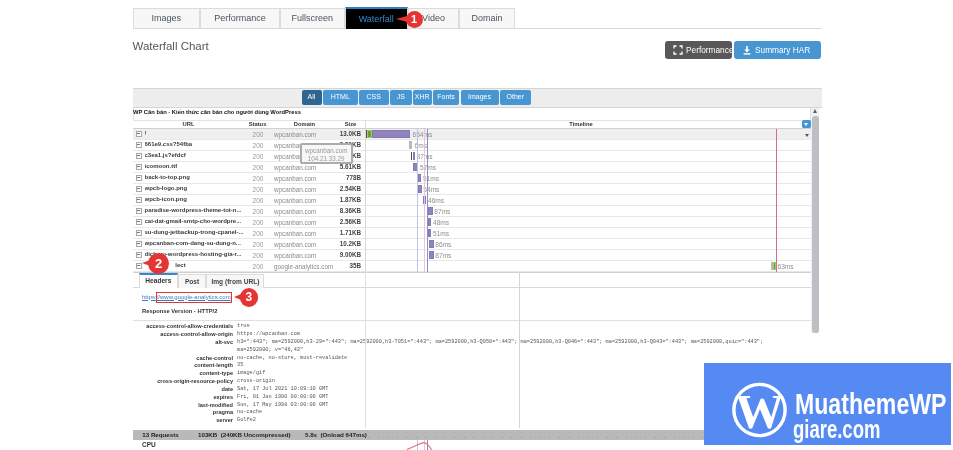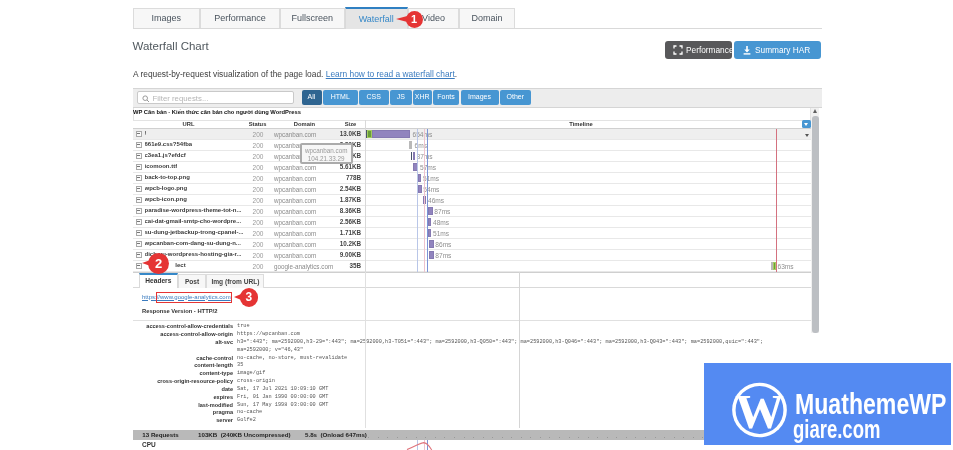--- a/index.html
+++ b/index.html
@@ -5,21 +5,21 @@
   body{width:953px;height:450px;background:#fff;font-family:"Liberation Sans",sans-serif;overflow:hidden;}
   #page{position:relative;width:953px;height:450px;overflow:hidden;}
   .ab{position:absolute;}
 </style></head><body>
 <div id="page">
 
 <div class="ab" style="left:132.5px;top:28px;width:689.5px;height:1px;background:#d9d9d9;"></div>
 <div class="ab" style="left:132.5px;top:8px;width:67.5px;height:20px;background:#f7f7f7;border:1px solid #dcdcdc;border-bottom:none;box-sizing:border-box;color:#4a545e;font-size:9px;text-align:center;line-height:19px;">Images</div>
 <div class="ab" style="left:200px;top:8px;width:80px;height:20px;background:#f7f7f7;border:1px solid #dcdcdc;border-bottom:none;box-sizing:border-box;color:#4a545e;font-size:9px;text-align:center;line-height:19px;">Performance</div>
 <div class="ab" style="left:280px;top:8px;width:64.5px;height:20px;background:#f7f7f7;border:1px solid #dcdcdc;border-bottom:none;box-sizing:border-box;color:#4a545e;font-size:9px;text-align:center;line-height:19px;">Fullscreen</div>
-<div class="ab" style="left:344.5px;top:6.5px;width:63.5px;height:22.5px;background:#e5e5e5;border:1px solid #d9d9d9;border-bottom:none;border-top:2.5px solid #2f80c2;box-sizing:border-box;color:#3688c8;font-size:9px;text-align:center;line-height:20px;">Waterfall</div>
+<div class="ab" style="left:344.5px;top:6.5px;width:63.5px;height:22.5px;background:#000000;border:1px solid #d9d9d9;border-bottom:none;border-top:2.5px solid #2f80c2;box-sizing:border-box;color:#3688c8;font-size:9px;text-align:center;line-height:20px;">Waterfall</div>
 <div class="ab" style="left:408px;top:8px;width:51px;height:20px;background:#f7f7f7;border:1px solid #dcdcdc;border-bottom:none;box-sizing:border-box;color:#4a545e;font-size:9px;text-align:center;line-height:19px;">Video</div>
 <div class="ab" style="left:459px;top:8px;width:56px;height:20px;background:#f7f7f7;border:1px solid #dcdcdc;border-bottom:none;box-sizing:border-box;color:#4a545e;font-size:9px;text-align:center;line-height:19px;">Domain</div>
 <div class="ab" style="left:405.5px;top:11.0px;width:17.0px;height:17.0px;border-radius:50%;background:#e53434;color:#fff;font-size:11px;font-weight:bold;text-align:center;line-height:17.0px;z-index:60;">1</div>
     <div class="ab" style="left:396px;top:14.825px;width:0;height:0;border-top:4.675000000000001px solid transparent;border-bottom:4.675000000000001px solid transparent;border-right:15.620000000000005px solid #e53434;z-index:59;"></div>
 <div class="ab" style="left:132.5px;top:40px;font-size:11.5px;color:#50585e;">Waterfall Chart</div>
 <div class="ab" style="left:665px;top:40.5px;width:67px;height:18.5px;background:#58585a;border-radius:3px;color:#fff;font-size:8.3px;line-height:18.5px;text-align:left;">
 <svg style="position:absolute;left:8px;top:4.5px;" width="10" height="10" viewBox="0 0 10 10">
         <g stroke="#fff" stroke-width="1.3" fill="none">
           <path d="M1 3.5 L1 1 L3.5 1"></path>
           <path d="M6.5 1 L9 1 L9 3.5"></path>
@@ -29,29 +29,21 @@
       </svg>
 <span style="margin-left:21px;">Performance</span></div>
 <div class="ab" style="left:734px;top:40.5px;width:86.5px;height:18.5px;background:#4796d2;border-radius:3px;color:#fff;font-size:8.3px;line-height:18.5px;text-align:left;">
 <svg style="position:absolute;left:8px;top:4.5px;" width="10" height="10" viewBox="0 0 10 10">
         <g fill="#fff">
           <path d="M4.2 1 h1.6 v3.4 h2 L5 7.6 L2.2 4.4 h2 z"></path>
           <rect x="1.6" y="8.2" width="6.8" height="1.4"></rect>
         </g>
       </svg>
 <span style="margin-left:21px;">Summary HAR</span></div>
-<div class="ab" style="left:133px;top:68.5px;font-size:8.4px;color:#3c3c3c;">A request-by-request visualization of the page load. <span style="color:#3a7bbf;text-decoration:underline;">Learn how to read a waterfall chart</span>.</div>
 <div class="ab" style="left:132.5px;top:88px;width:689.5px;height:19.5px;background:#ededed;border-top:1px solid #d5d5d5;border-bottom:1px solid #d5d5d5;box-sizing:border-box;"></div>
-<div class="ab" style="left:136.5px;top:91px;width:157.5px;height:13px;background:#fff;border:1px solid #c9c9c9;border-radius:2px;box-sizing:border-box;">
-<svg style="position:absolute;left:4px;top:2.5px;" width="8" height="8" viewBox="0 0 8 8">
-        <circle cx="3.2" cy="3.2" r="2.3" fill="none" stroke="#999" stroke-width="1"></circle>
-        <line x1="5" y1="5" x2="7" y2="7" stroke="#999" stroke-width="1"></line>
-      </svg>
-<span style="position:absolute;left:15px;top:2px;font-size:7.8px;color:#b5b5b5;">Filter requests...</span>
-    </div>
 <div class="ab" style="left:301.5px;top:90px;width:20.0px;height:14.5px;background:#2f6591;border-radius:2px;color:#fff;font-size:7px;text-align:center;line-height:14.5px;">All</div>
 <div class="ab" style="left:323px;top:90px;width:34.5px;height:14.5px;background:#4796d2;border-radius:2px;color:#fff;font-size:7px;text-align:center;line-height:14.5px;">HTML</div>
 <div class="ab" style="left:359px;top:90px;width:29.5px;height:14.5px;background:#4796d2;border-radius:2px;color:#fff;font-size:7px;text-align:center;line-height:14.5px;">CSS</div>
 <div class="ab" style="left:390px;top:90px;width:21.5px;height:14.5px;background:#4796d2;border-radius:2px;color:#fff;font-size:7px;text-align:center;line-height:14.5px;">JS</div>
 <div class="ab" style="left:413px;top:90px;width:18.5px;height:14.5px;background:#4796d2;border-radius:2px;color:#fff;font-size:7px;text-align:center;line-height:14.5px;">XHR</div>
 <div class="ab" style="left:433px;top:90px;width:26px;height:14.5px;background:#4796d2;border-radius:2px;color:#fff;font-size:7px;text-align:center;line-height:14.5px;">Fonts</div>
 <div class="ab" style="left:460.5px;top:90px;width:38.0px;height:14.5px;background:#4796d2;border-radius:2px;color:#fff;font-size:7px;text-align:center;line-height:14.5px;">Images</div>
 <div class="ab" style="left:500px;top:90px;width:30.700000000000045px;height:14.5px;background:#4796d2;border-radius:2px;color:#fff;font-size:7px;text-align:center;line-height:14.5px;">Other</div>
 <div class="ab" style="left:132.5px;top:107.5px;width:678px;height:12.5px;background:#fff;border-left:1px solid #e3e3e3;border-right:1px solid #e3e3e3;box-sizing:border-box;"></div>
 <div class="ab" style="left:133px;top:109px;font-size:5.8px;font-weight:bold;color:#111;">WP Căn bản - Kiến thức căn bản cho người dùng WordPress</div>

